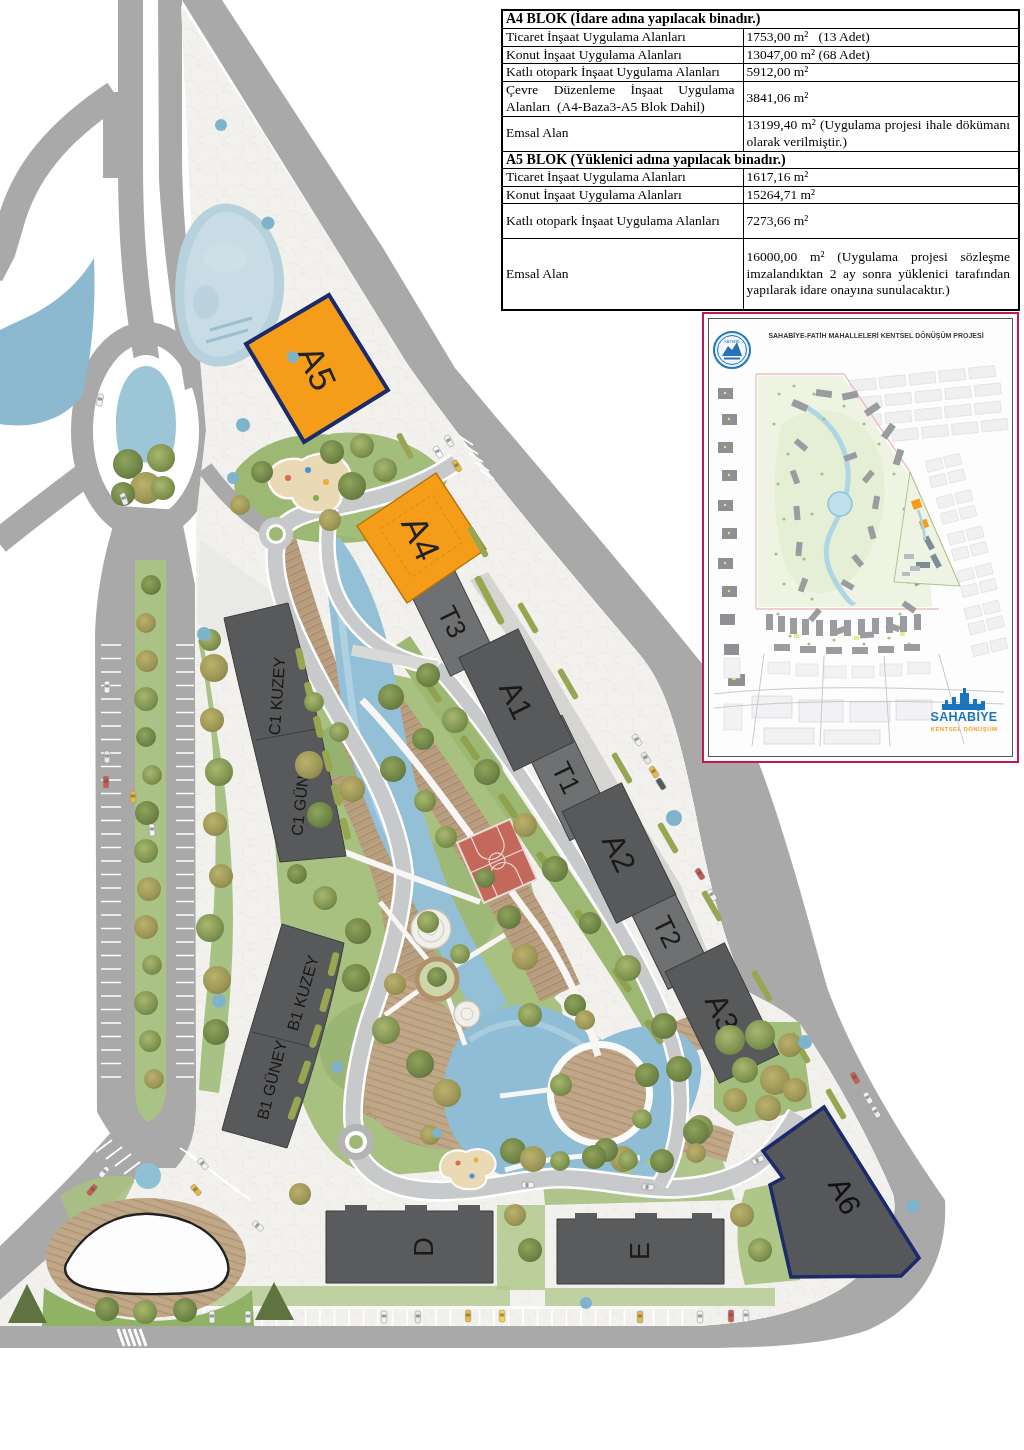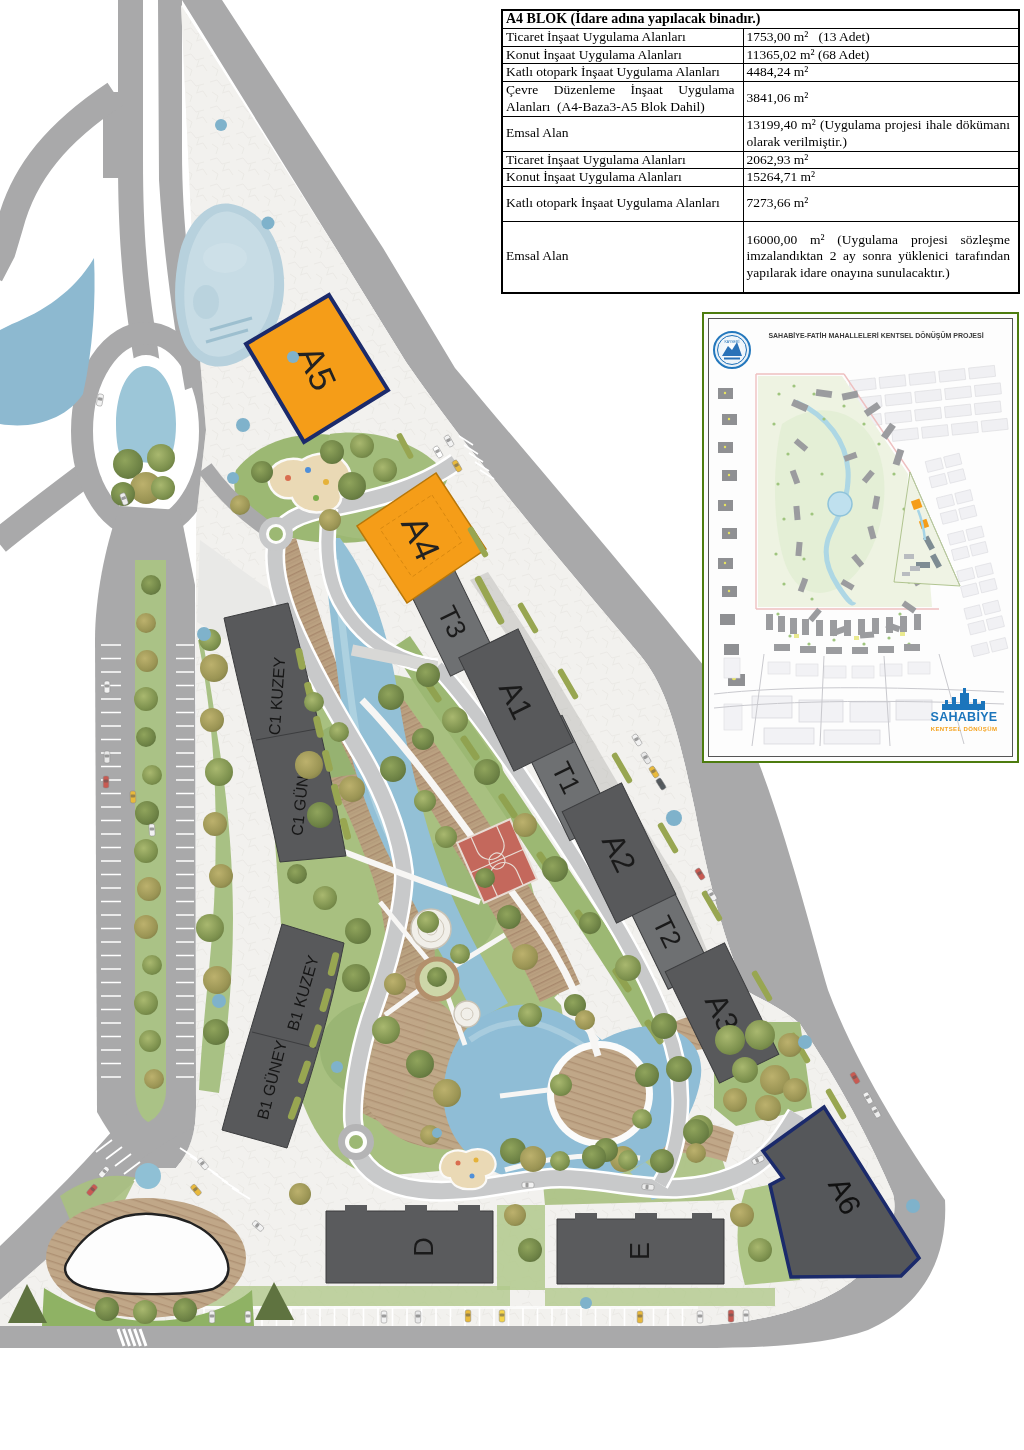--- a/index.html
+++ b/index.html
@@ -2,21 +2,21 @@
 <html><head>
 <meta charset="utf-8">
 <style>
   html,body{margin:0;padding:0;}
   .wrap{position:relative;width:1024px;height:1450px;background:#fff;overflow:hidden;font-family:"Liberation Sans",sans-serif;}
   .wrap svg.main{position:absolute;left:0;top:0;}
   .tbl{position:absolute;left:501px;top:9px;width:519px;border:2px solid #000;border-collapse:collapse;font-family:"Liberation Serif",serif;font-size:13.5px;color:#000;background:#fff;table-layout:fixed;}
   .tbl td{border:1.5px solid #000;padding:0 8px 0 3px;vertical-align:middle;line-height:16.5px;overflow:hidden;}
   .tbl td.h{font-weight:bold;font-size:14px;}
   .tbl td.j{text-align:justify;margin-left:28px;}
-  .inset{position:absolute;left:702px;top:312px;width:313px;height:447px;border:2px solid #4d7c0f;background:#fdfdfd;}
+  .inset{position:absolute;left:702px;top:312px;width:313px;height:447px;border:2px solid #be185d;background:#fdfdfd;}
   .inset .inner{position:absolute;left:4px;top:4px;right:4px;bottom:4px;border:1px solid #555;}
 </style>
 </head>
 <body>
 <div class="wrap">
 <svg class="main" width="1024" height="1450" viewBox="0 0 1024 1450">
 <defs>
   <radialGradient id="tg1" cx="0.4" cy="0.38" r="0.75">
           <stop offset="0" stop-color="#a9b86f"></stop>
           <stop offset="0.7" stop-color="#7d914e"></stop>
@@ -648,37 +648,40 @@
 <tbody>
         <tr>
           <td colspan="2" class="h" style="height:17px">A4 BLOK (İdare adına yapılacak binadır.)</td>
         </tr>
 <tr>
           <td style="height:15px">Ticaret İnşaat Uygulama Alanları</td>
           <td>1753,00 m²&nbsp;&nbsp; (13 Adet)</td>
         </tr>
 <tr>
           <td style="height:15px">Konut İnşaat Uygulama Alanları</td>
-          <td>11365,02 m² (68 Adet)</td>
+          <td>13047,00 m² (68 Adet)</td>
         </tr>
 <tr>
           <td style="height:15px">Katlı otopark İnşaat Uygulama Alanları</td>
-          <td>4484,24 m²</td>
+          <td>5912,00 m²</td>
         </tr>
 <tr>
           <td class="j" style="height:34px">Çevre Düzenleme İnşaat Uygulama Alanları&nbsp; (A4-Baza3-A5 Blok Dahil)</td>
           <td>3841,06 m²</td>
         </tr>
 <tr>
           <td style="height:34px">Emsal Alan</td>
           <td class="j">13199,40 m² (Uygulama projesi ihale dökümanı olarak verilmiştir.)</td>
         </tr>
 <tr>
+          <td colspan="2" class="h" style="height:16px">A5 BLOK (Yüklenici adına yapılacak binadır.)</td>
+        </tr>
+<tr>
           <td style="height:14px">Ticaret İnşaat Uygulama Alanları</td>
-          <td>2062,93 m²</td>
+          <td>1617,16 m²</td>
         </tr>
 <tr>
           <td style="height:15px">Konut İnşaat Uygulama Alanları</td>
           <td>15264,71 m²</td>
         </tr>
 <tr>
           <td style="height:34px">Katlı otopark İnşaat Uygulama Alanları</td>
           <td>7273,66 m²</td>
         </tr>
 <tr>

